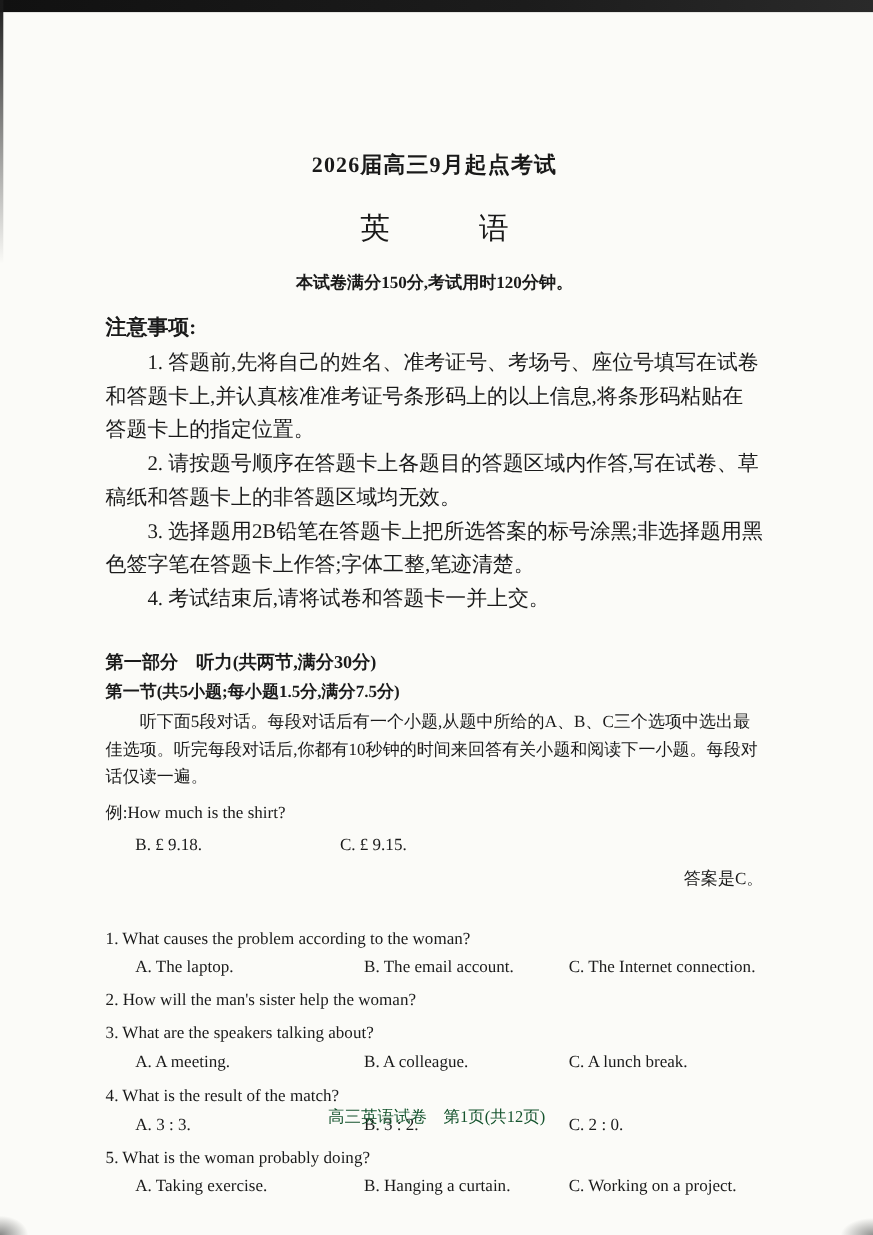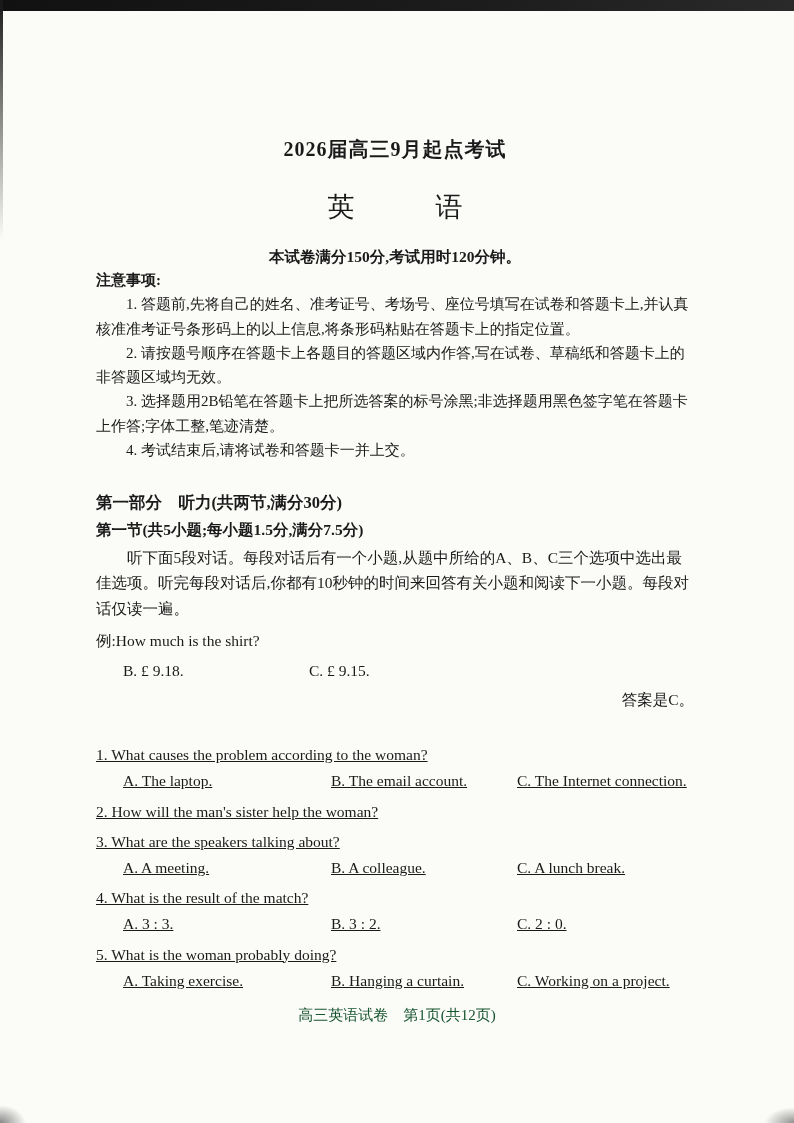--- a/index.html
+++ b/index.html
@@ -64,22 +64,22 @@
     font-weight: normal;
   }
   .doc-subtitle {
     margin-top: 22px;
     text-align: center;
     font-size: 15.5px;
     font-weight: bold;
   }
 
   .notice {
-    margin-top: 0;
-    font-size: 15px;
+    margin-top: 16px;
+    font-size: 19px;
     line-height: 1.62;
   }
   .notice-label {
     font-weight: bold;
   }
   .notice-item {
     text-indent: 2em;
     margin: 0;
   }
 
@@ -116,21 +116,20 @@
   .example-answer {
     margin-top: 6px;
     padding-left: 27px;
     font-size: 15.5px;
     text-align: right;
   }
 
   .questions {
     margin-top: 30px;
     font-size: 15.5px;
-    text-decoration: underline;
   }
   .q-block { margin-bottom: 3px; }
   .q-text { line-height: 1.75; }
 
   .page-footer {
     position: absolute;
     bottom: 98px;
     left: 0;
     width: 100%;
     text-align: center;

